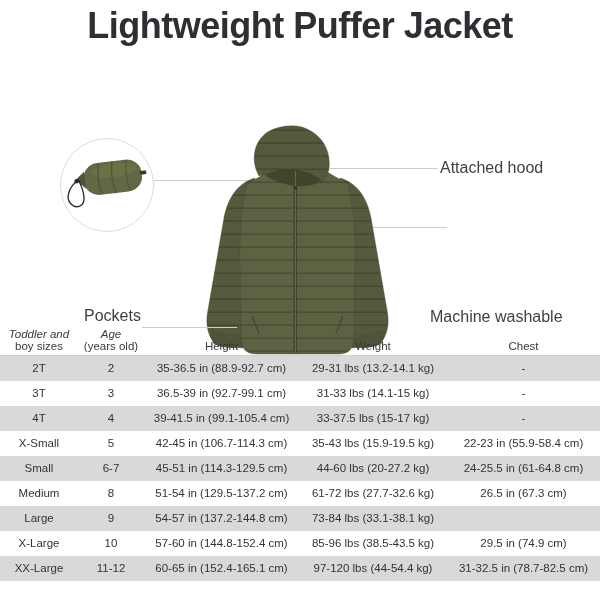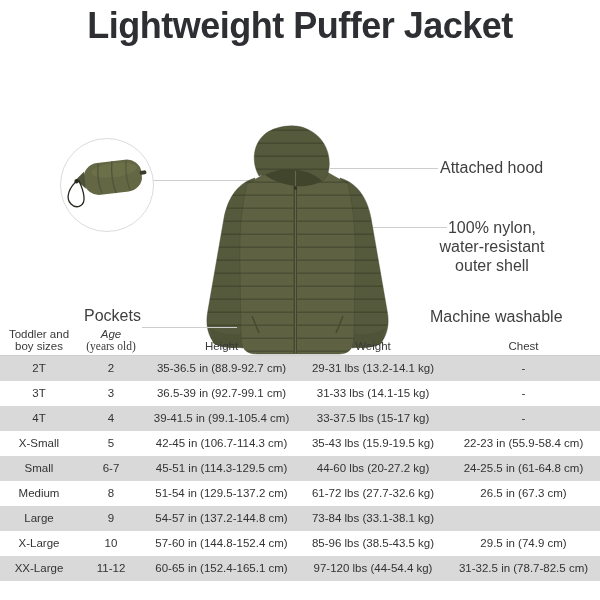--- a/index.html
+++ b/index.html
@@ -117,37 +117,32 @@
         <rect x="100" y="53" width="0.9" height="182" fill="#6a6e4c"></rect>
         <circle cx="100.4" cy="70" r="1.8" fill="#33361f"></circle>
 
         <path d="M57 198 L64 215" stroke="#474b31" stroke-width="1.6"></path>
         <path d="M148 198 L141 215" stroke="#474b31" stroke-width="1.6"></path>
       </svg>
     </div>
 
     <div class="callout co-pockets">Pockets</div>
     <div class="callout co-hood">Attached hood</div>
-    <div class="callout co-nylon">
-      <span class="ln">100% nylon,</span>
-      <span class="ln">water-resistant</span>
-      <span class="ln">outer shell</span>
-    </div>
     <div class="callout co-machine">Machine washable</div>
   </div>
 
   <div class="size-table">
     <div class="thead" id="thead">
         <div class="hcell c0">
-          <span class="ln" style="display: block;">Toddler and</span>
+          <span class="ln" style="display: block; font-style: italic;">Toddler and</span>
           <span class="ln" style="display: block;">boy sizes</span>
         </div>
         <div class="hcell c1">
           <span class="ln" style="display: block; font-style: italic;">Age</span>
-          <span class="ln" style="display: block; font-family: Liberation Serif, serif;">(years old)</span>
+          <span class="ln" style="display: block;">(years old)</span>
         </div>
         <div class="hcell c2">
           <span class="ln" style="display: block;">Height</span>
         </div>
         <div class="hcell c3">
           <span class="ln" style="display: block;">Weight</span>
         </div>
         <div class="hcell c4">
           <span class="ln" style="display: block;">Chest</span>
         </div>

